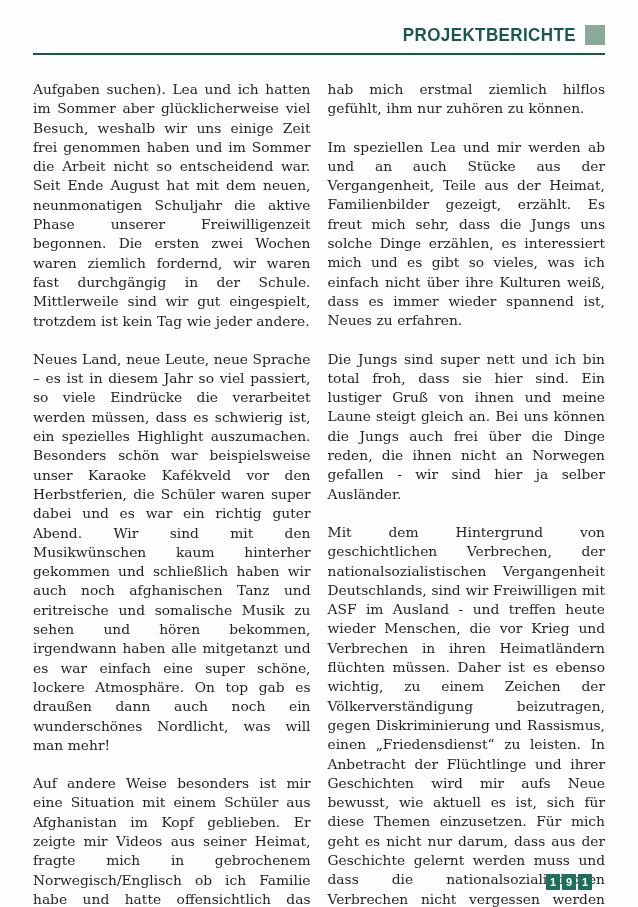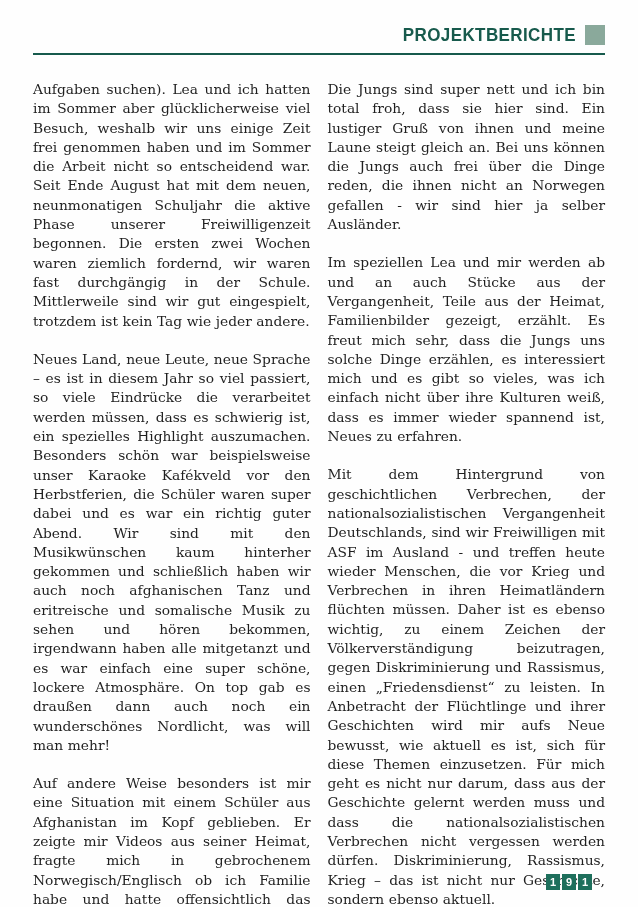--- a/index.html
+++ b/index.html
@@ -80,22 +80,23 @@
       <div class="header-rule"></div>
     </div>
 
     <div class="columns">
       <div class="column" lang="de">
         <p>Aufgaben suchen). Lea und ich hatten im Sommer aber glücklicherweise viel Besuch, weshalb wir uns einige Zeit frei genommen haben und im Sommer die Arbeit nicht so entscheidend war. Seit Ende August hat mit dem neuen, neunmonatigen Schuljahr die aktive Phase unserer Freiwilligenzeit begonnen. Die ersten zwei Wochen waren ziemlich fordernd, wir waren fast durchgängig in der Schule. Mittlerweile sind wir gut eingespielt, trotzdem ist kein Tag wie jeder andere.</p>
         <p>Neues Land, neue Leute, neue Sprache – es ist in diesem Jahr so viel passiert, so viele Eindrücke die verarbeitet werden müssen, dass es schwierig ist, ein spezielles Highlight auszumachen. Besonders schön war beispielsweise unser Karaoke Kafékveld vor den Herbstferien, die Schüler waren super dabei und es war ein richtig guter Abend. Wir sind mit den Musikwünschen kaum hinterher gekommen und schließlich haben wir auch noch afghanischen Tanz und eritreische und somalische Musik zu sehen und hören bekommen, irgendwann haben alle mitgetanzt und es war einfach eine super schöne, lockere Atmosphäre. On top gab es draußen dann auch noch ein wunderschönes Nordlicht, was will man mehr!</p>
         <p>Auf andere Weise besonders ist mir eine Situation mit einem Schüler aus Afghanistan im Kopf geblieben. Er zeigte mir Videos aus seiner Heimat, fragte mich in gebrochenem Norwegisch/Englisch ob ich Familie habe und hatte offensichtlich das Bedürfnis über seine Geschichte zu reden. An seinem dritten Tag auf Soltun. Ich war überrascht, etwas überfordert mit der Situation, hatte mich nicht darauf vorbereitet. Er hatte so viel Schmerz im Blick, er musste gar nicht viel sagen. Ich</p>
       </div>
       <div class="column" lang="de">
+        <p>hab mich erstmal ziemlich hilflos gefühlt, ihm nur zuhören zu können.</p>
+        <p>Im speziellen Lea und mir werden ab und an auch Stücke aus der Vergangenheit, Teile aus der Heimat, Familienbilder gezeigt, erzählt. Es freut mich sehr, dass die Jungs uns solche Dinge erzählen, es interessiert mich und es gibt so vieles, was ich einfach nicht über ihre Kulturen weiß, dass es immer wieder spannend ist, Neues zu erfahren.</p>
         <p>Die Jungs sind super nett und ich bin total froh, dass sie hier sind. Ein lustiger Gruß von ihnen und meine Laune steigt gleich an. Bei uns können die Jungs auch frei über die Dinge reden, die ihnen nicht an Norwegen gefallen - wir sind hier ja selber Ausländer.</p>
-        <p>Im speziellen Lea und mir werden ab und an auch Stücke aus der Vergangenheit, Teile aus der Heimat, Familienbilder gezeigt, erzählt. Es freut mich sehr, dass die Jungs uns solche Dinge erzählen, es interessiert mich und es gibt so vieles, was ich einfach nicht über ihre Kulturen weiß, dass es immer wieder spannend ist, Neues zu erfahren.</p>
         <p>Mit dem Hintergrund von geschichtlichen Verbrechen, der nationalsozialistischen Vergangenheit Deutschlands, sind wir Freiwilligen mit ASF im Ausland - und treffen heute wieder Menschen, die vor Krieg und Verbrechen in ihren Heimatländern flüchten müssen. Daher ist es ebenso wichtig, zu einem Zeichen der Völkerverständigung beizutragen, gegen Diskriminierung und Rassismus, einen „Friedensdienst“ zu leisten. In Anbetracht der Flüchtlinge und ihrer Geschichten wird mir aufs Neue bewusst, wie aktuell es ist, sich für diese Themen einzusetzen. Für mich geht es nicht nur darum, dass aus der Geschichte gelernt werden muss und dass die nationalsozialistischen Verbrechen nicht vergessen werden dürfen. Diskriminierung, Rassismus, Krieg – das ist nicht nur Geschichte, sondern ebenso aktuell.</p>
 
       </div>
     </div>
   </div>
 
   <div class="pagenum">
     <span class="digit">1</span>
     <span class="digit">9</span>
     <span class="digit">1</span>

